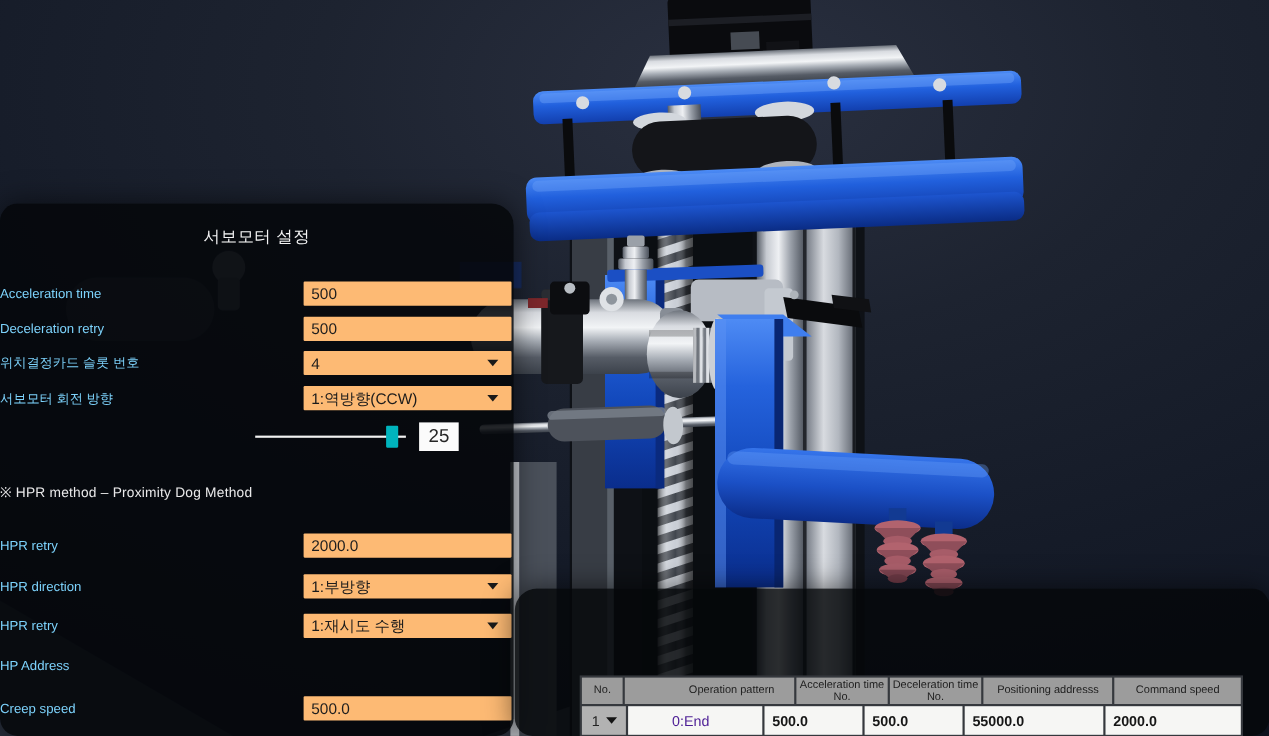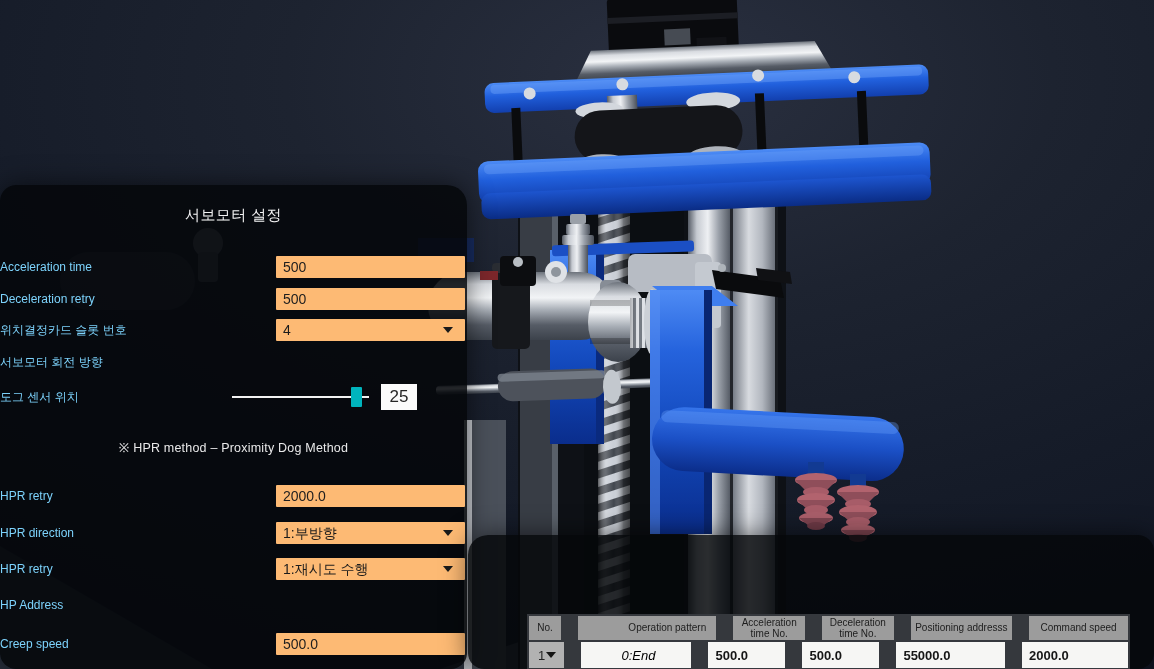--- a/index.html
+++ b/index.html
@@ -24,40 +24,40 @@
   .row{position:absolute;left:0;width:100%;height:22px;}
   .row label{position:absolute;left:0;top:0;width:176px;height:22px;line-height:22px;
     text-align:left;color:#7dd3fc;font-size:12px;white-space:nowrap;}
   .tin,.sel{position:absolute;left:244px;top:0;width:189px;height:22px;box-sizing:border-box;
     background:#fdba74;border:none;outline:none;border-radius:1px;margin-left:32px;}
   .tin{padding:0 0 0 7px;font-family:"Liberation Sans",sans-serif;font-size:14px;color:#1e1e1e;}
   .sel{cursor:pointer;}
   .selv{position:absolute;left:7px;top:0;height:22px;line-height:22px;font-size:14px;color:#1b1b1b;white-space:nowrap;}
   .arr{position:absolute;right:12px;top:8px;width:0;height:0;
     border-left:5px solid transparent;border-right:5px solid transparent;border-top:6px solid #1a1a1a;}
-  .note{position:absolute;left:0;width:100%;margin:0;text-align:center;
+  .note{position:absolute;left:0;width:100%;margin:0;text-align:left;
     color:#e9e9ea;font-size:12.5px;letter-spacing:.2px;}
 
   
   .sliderwrap{position:absolute;left:232px;top:0;width:137px;height:26px;cursor:pointer;}
   .track{position:absolute;left:0;top:12px;width:137px;height:2px;background:#f2f2f2;}
   .thumb{position:absolute;left:119px;top:3px;width:11px;height:20px;background:#00b4bd;border-radius:1px;}
   .valbox{position:absolute;left:381px;top:0;width:36px;height:26px;background:#fbfbfb;
     text-align:center;line-height:26px;font-size:17px;color:#262626;}
 
   
   .ptable{position:absolute;left:59px;top:79px;width:603px;box-sizing:border-box;
     background:#35383d;padding:2px;}
-  .thead,.trow{display:flex;gap:17px;}
+  .thead,.trow{display:flex;gap:2px;}
   .thead{margin-bottom:2px;}
   .hc{background:#9c9c9c;color:#1d1d1d;font-size:10px;line-height:1.15;height:24px;
     display:flex;align-items:center;justify-content:center;text-align:center;}
   .dc{background:#f6f6f4;height:26px;display:flex;align-items:center;
     padding-left:7px;box-sizing:border-box;font-size:13px;color:#161616;font-weight:600;}
-  .dc.pattern{color:#000000;font-weight:400;font-style:italic;}
+  .dc.pattern{color:#4c1d95;font-weight:400;}
   .dc.no{background:#b2b2b2;position:relative;color:#242424;font-weight:400;padding-left:9px;}
   .dc.no .arr{right:8px;top:10px;border-top-color:#141414;}
   .c0{width:40px;padding-left:0;}
   .dc.c0{padding-left:9px;}
   .c1{width:122px;padding-left:40px;}
   .c2{width:89px;}
   .c3{width:89px;}
   .c4{width:126px;}
   .c5{width:123px;}
 </style>
@@ -281,24 +281,27 @@
   <div class="row" style="top:134px">
     <label>위치결정카드 슬롯 번호</label>
     <div class="sel">
       <span class="selv">4</span>
       <span class="arr"></span>
     </div>
   </div>
 
   <div class="row" style="top:166px">
     <label>서보모터 회전 방향</label>
+    <div class="sel">
+      <span class="selv">1:역방향(CCW)</span>
+      <span class="arr"></span>
+    </div>
   </div>
 
   <div class="row" style="top:199px;height:26px">
-    <label style="line-height:26px">도그 센서 위치</label>
     <div class="sliderwrap">
       <div class="track"></div>
       <div class="thumb"></div>
     </div>
     <div class="valbox">25</div>
   </div>
 
   <p class="note" style="top:254px">※ HPR method – Proximity Dog Method</p>
 
   <div class="row" style="top:300px">

